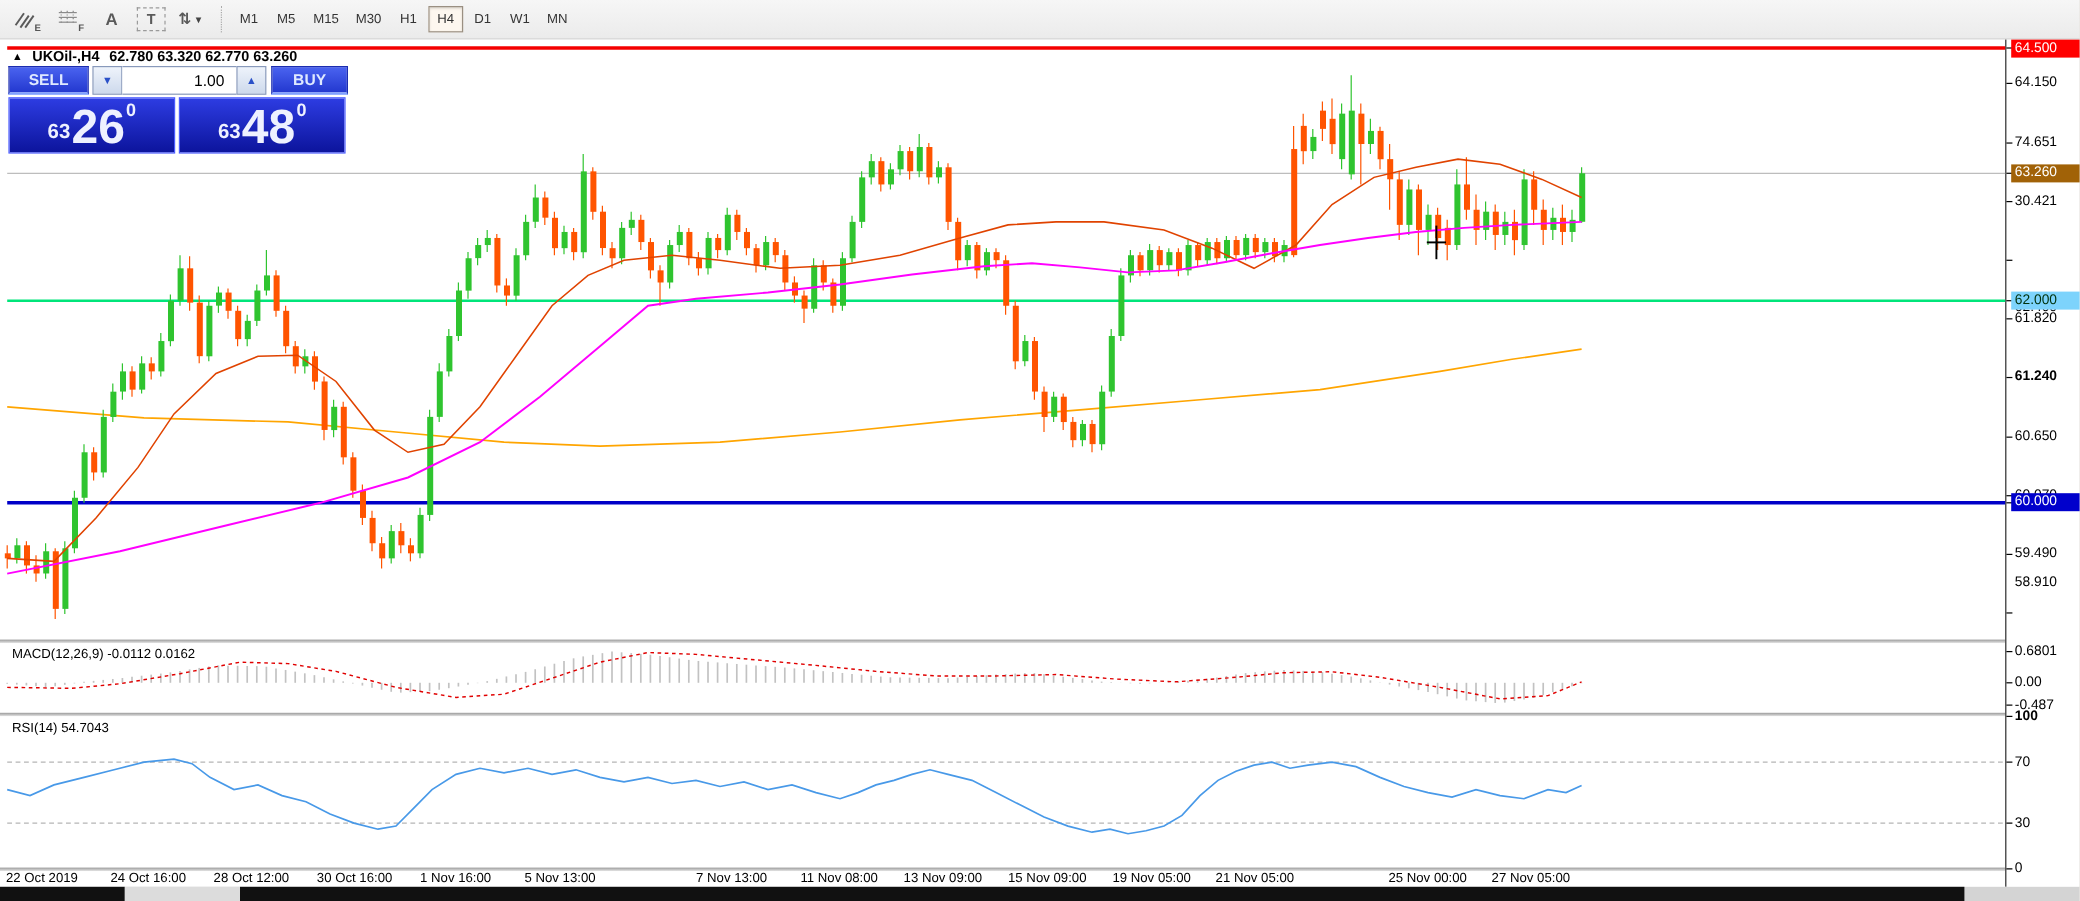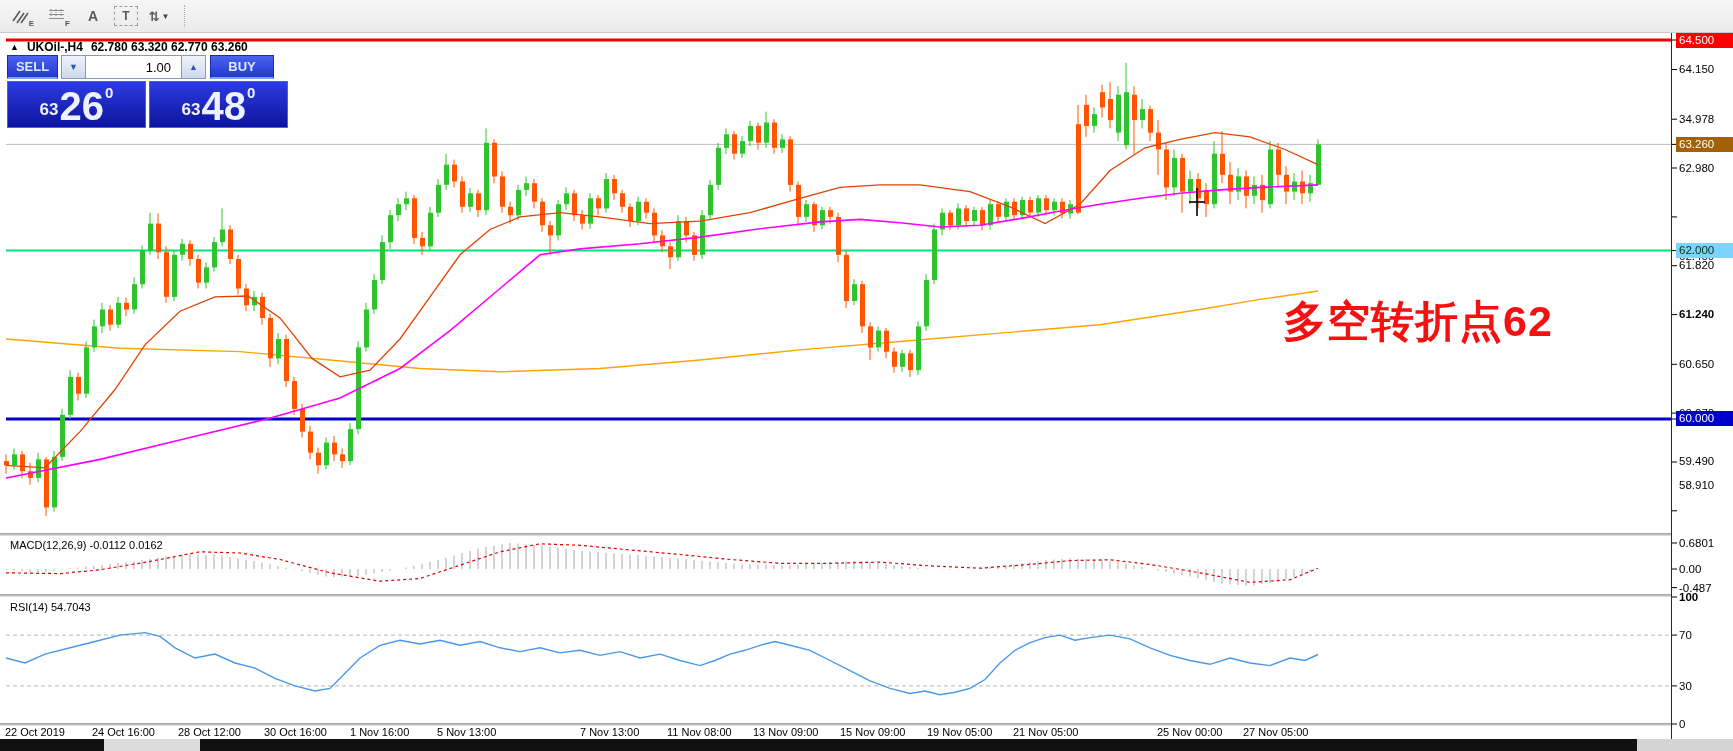--- a/index.html
+++ b/index.html
@@ -44,21 +44,21 @@
   .b-blue { background:#0000cc; }
   .sub-ax { position:absolute; left:1679px; font-size:11.5px; color:#000; }
   .t-label { position:absolute; top:726px; font-size:11px; color:#000; white-space:nowrap; }
 
   
   .trade { position:absolute; left:7px; top:55px; width:284px; }
   .trade-row1 { display:flex; height:24px; }
   .btn-trade { background:linear-gradient(#4a63f0,#2338cf); color:#dfe9ff; font-weight:bold;
     font-size:13px; display:flex; align-items:center; justify-content:center;
     border:1px solid #1b2cb0; border-bottom:2px solid #7fa0ff; }
-  .btn-sell { width:51px; }
+  .btn-sell { width:67px; }
   .btn-buy { width:64px; margin-left:4px; }
   .spin-btn { width:25px; background:linear-gradient(#eef3fb,#cdd9ec); border:1px solid #8899bb;
     color:#2a50c8; font-size:9px; display:flex; align-items:center; justify-content:center; }
   .vol-input { width:95px; border:1px solid #8899bb; border-left:none; border-right:none;
     font-size:13px; text-align:right; padding-right:10px; color:#000; }
   .trade-row2 { display:flex; margin-top:2px; gap:3px; }
   .price-box { width:139px; height:47px; background:linear-gradient(#2d3ce2,#0c149c);
     border:1px solid #4b5cff; color:#eef1ff; display:flex; align-items:flex-end;
     justify-content:center; padding-bottom:4px; }
   .pb-small { font-size:17px; font-weight:bold; margin-bottom:3px; }
@@ -108,20 +108,21 @@
       <span>A</span>
     </div>
     <div class="tb-icon" style="border:1px dashed #9a9a9a; width:24px; height:20px; font-size:12px;">
       <span>T</span>
     </div>
     <div class="tb-icon">
       <span style="font-size:13px;">⇅</span>
       <span class="tb-caret">▼</span>
     </div>
     <div class="tb-sep"></div>
+    <div id="tfbar"><div class="tf-btn">M1</div><div class="tf-btn">M5</div><div class="tf-btn">M15</div><div class="tf-btn">M30</div><div class="tf-btn">H1</div><div class="tf-btn active">H4</div><div class="tf-btn">D1</div><div class="tf-btn">W1</div><div class="tf-btn">MN</div></div>
   </div>
 
   <div class="panel-bg" style="left:0; top:33px; width:1671px; height:502px;"></div>
   <div class="panel-bg" style="left:1672px; top:33px; width:61px; height:706px;"></div>
   <div class="splitter" style="top:533px; width:1671px;"></div>
   <div class="panel-bg" style="left:0; top:536px; width:1671px; height:58px;"></div>
   <div class="splitter" style="top:594px; width:1671px;"></div>
   <div class="panel-bg" style="left:0; top:597px; width:1671px; height:126px;"></div>
   <div class="splitter" style="top:723px; width:1671px;"></div>
   <div class="panel-bg" style="left:0; top:726px; width:1671px; height:13px;"></div>
@@ -697,28 +698,27 @@
         <span class="pb-small">63</span>
         <span class="pb-big">48</span>
         <span class="pb-sup">0</span>
       </div>
     </div>
   </div>
 
   <div class="ind-label" style="left:10px; top:539px;">MACD(12,26,9) -0.0112 0.0162</div>
   <div class="ind-label" style="left:10px; top:601px;">RSI(14) 54.7043</div>
 
-  <div class="annotation">多空转折点62</div>
 
   <div id="labels">
       <div class="ax-label ax-badge b-red" style="top: 32.5px;">64.500</div>
       <div class="ax-label" style="top: 61.9777px;">64.150</div>
-      <div class="ax-label" style="top: 111.669px;">34.978</div>
+      <div class="ax-label" style="top: 111.669px;">74.651</div>
       <div class="ax-label ax-badge b-black" style="top: 136.935px;">63.260</div>
-      <div class="ax-label" style="top: 160.517px;">62.980</div>
+      <div class="ax-label" style="top: 160.517px;">30.421</div>
       <div class="ax-label" style="top: 209.366px; margin-top: 40px;">62.400</div>
       <div class="ax-label ax-badge b-green" style="top: 243.055px;">62.000</div>
       <div class="ax-label" style="top: 258.215px;">61.820</div>
       <div class="ax-label" style="top: 307.064px; font-weight: bold;">61.240</div>
       <div class="ax-label" style="top: 356.755px;">60.650</div>
       <div class="ax-label" style="top: 405.603px;">60.070</div>
       <div class="ax-label ax-badge b-blue" style="top: 411.499px;">60.000</div>
       <div class="ax-label" style="top: 454.452px;">59.490</div>
       <div class="ax-label" style="top: 478px;">58.910</div>
       <div class="sub-ax" style="top: 537.02px;">0.6801</div>

